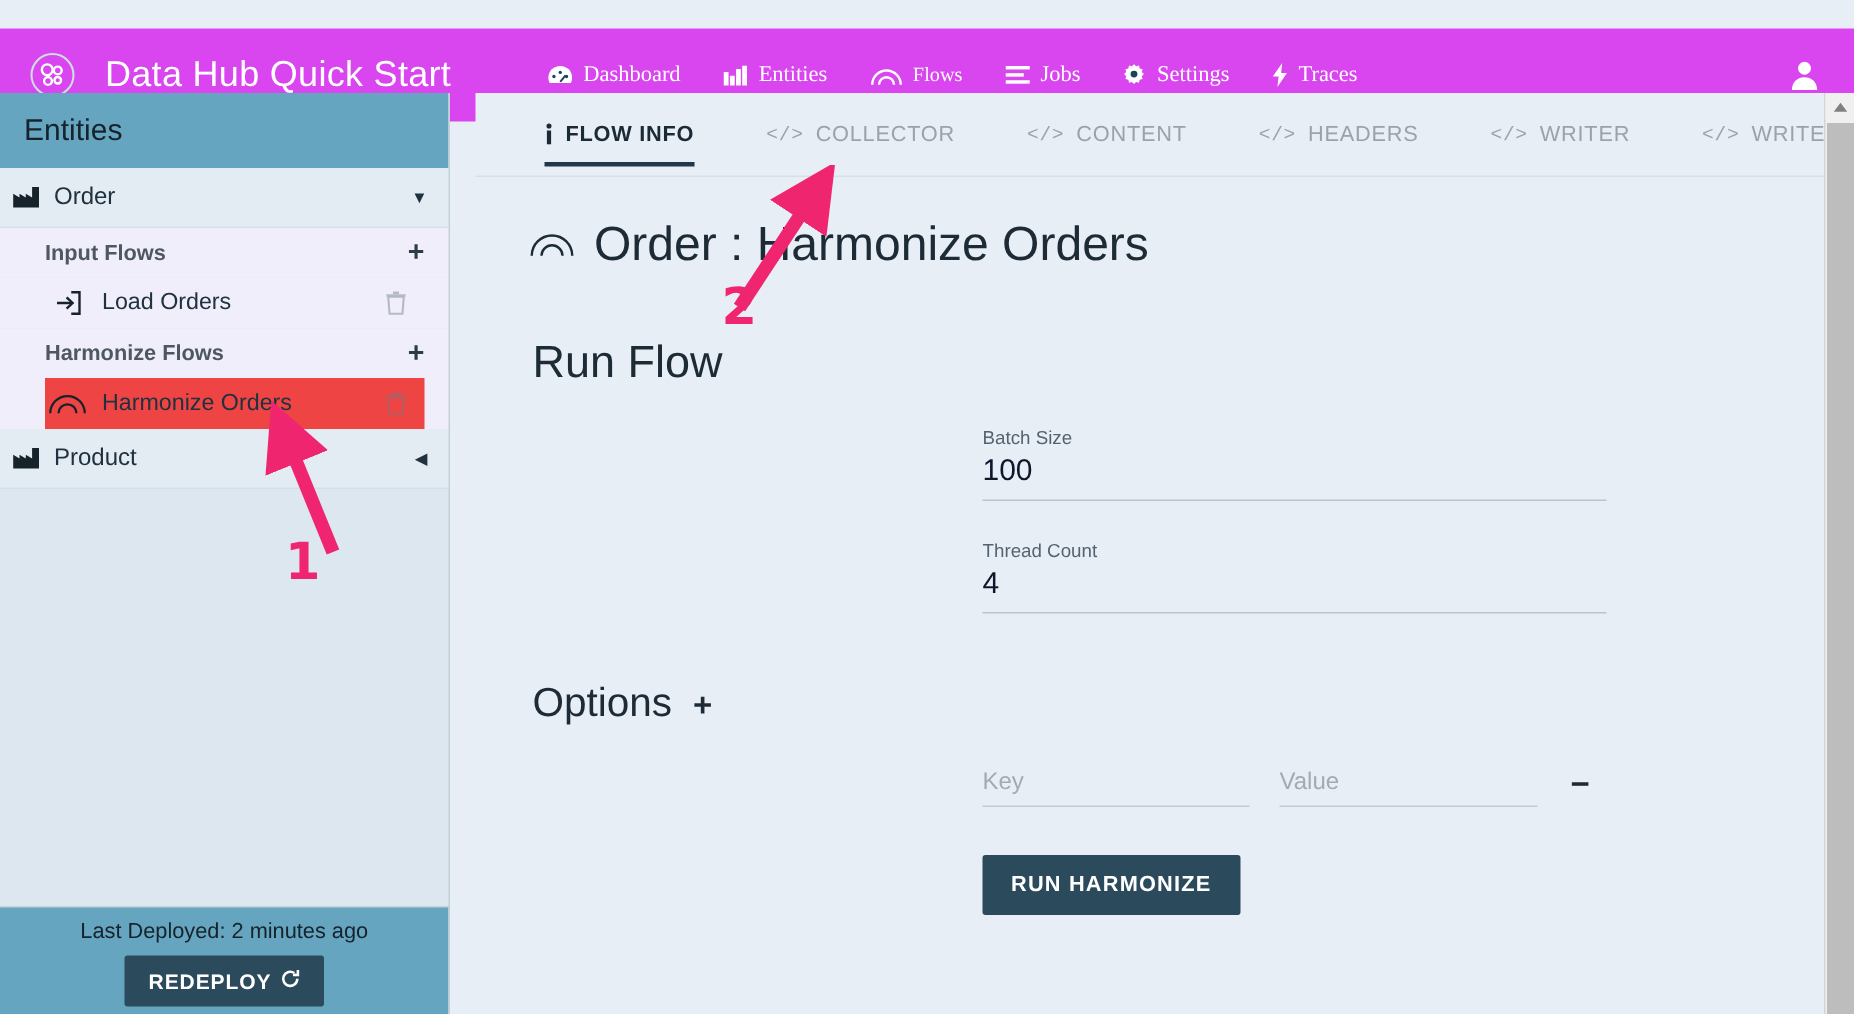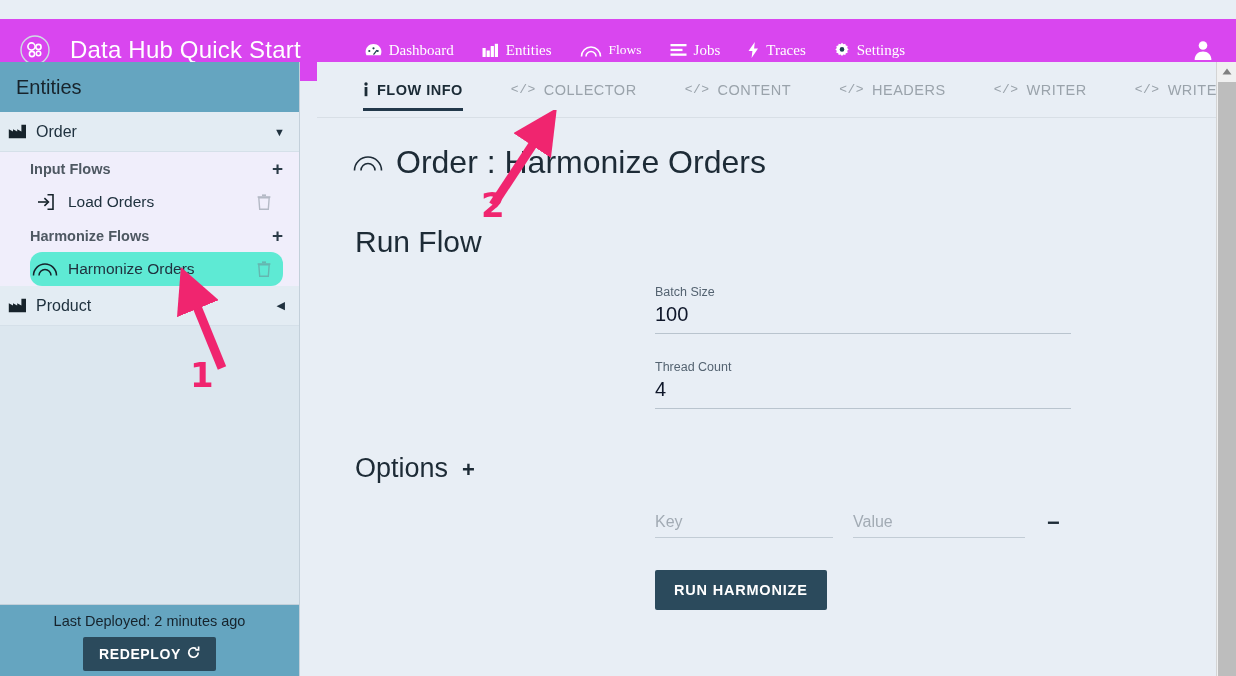--- a/index.html
+++ b/index.html
@@ -117,21 +117,21 @@
     padding-right: 16px;
     cursor: pointer;
   }
   .flow-row .fr-inner {
     margin-left: 30px;
     flex: 1;
     height: 34px;
     display: flex; align-items: center;
     padding-right: 12px;
   }
-  .flow-row.selected .fr-inner { background: #5eead4; border-radius: 12px; }
+  .flow-row.selected .fr-inner { background: #ef4444; }
   .flow-row .flow-ico {
     width: 30px; display: flex; align-items: center; justify-content: center;
   }
   .flow-row .flow-name {
     flex: 1; font-size: 15.5px; color: #20323f; margin-left: 8px;
   }
   .trash { opacity: 0.45; cursor: pointer; display: flex; align-items: center; }
 
   .sidebar-footer {
     position: absolute; bottom: 0; left: 0;
@@ -355,35 +355,35 @@
             <rect x="0.5" y="1" width="16" height="2.3" fill="#ffffff"></rect>
             <rect x="0.5" y="5.8" width="12" height="2.3" fill="#ffffff"></rect>
             <rect x="0.5" y="10.5" width="16" height="2.3" fill="#ffffff"></rect>
           </svg>
         </span>
         <span class="nav-label">Jobs</span>
       </div>
 
       <div class="nav-item">
         <span class="nav-ico">
-          <svg width="11" height="16" viewBox="0 0 11 16">
-            <path d="M6.8 0 L0.5 9 L4.4 9 L3.6 16 L10 6.6 L6.1 6.6 Z" fill="#ffffff"></path>
-          </svg>
-        </span>
-        <span class="nav-label">Traces</span>
-      </div>
-
-      <div class="nav-item">
-        <span class="nav-ico">
           <svg width="16" height="16" viewBox="0 0 16 16">
             <path d="M8 0.8 L9.4 2.2 L11.3 1.7 L11.8 3.6 L13.7 4.1 L13.2 6 L14.6 7.4 L13.2 8.8 L13.7 10.7 L11.8 11.2 L11.3 13.1 L9.4 12.6 L8 14 L6.6 12.6 L4.7 13.1 L4.2 11.2 L2.3 10.7 L2.8 8.8 L1.4 7.4 L2.8 6 L2.3 4.1 L4.2 3.6 L4.7 1.7 L6.6 2.2 Z" fill="#ffffff"></path>
             <circle cx="8" cy="7.4" r="2.3" fill="#1f4254"></circle>
           </svg>
         </span>
         <span class="nav-label">Settings</span>
+      </div>
+
+      <div class="nav-item">
+        <span class="nav-ico">
+          <svg width="11" height="16" viewBox="0 0 11 16">
+            <path d="M6.8 0 L0.5 9 L4.4 9 L3.6 16 L10 6.6 L6.1 6.6 Z" fill="#ffffff"></path>
+          </svg>
+        </span>
+        <span class="nav-label">Traces</span>
       </div>
 
     </div>
 
     <div class="nav-user">
       <svg width="22" height="22" viewBox="0 0 22 22">
         <circle cx="11" cy="6.5" r="4.3" fill="#ffffff"></circle>
         <path d="M2.6 21 C2.6 15.6 6.3 12.5 11 12.5 C15.7 12.5 19.4 15.6 19.4 21 Z" fill="#ffffff"></path>
       </svg>
     </div>

